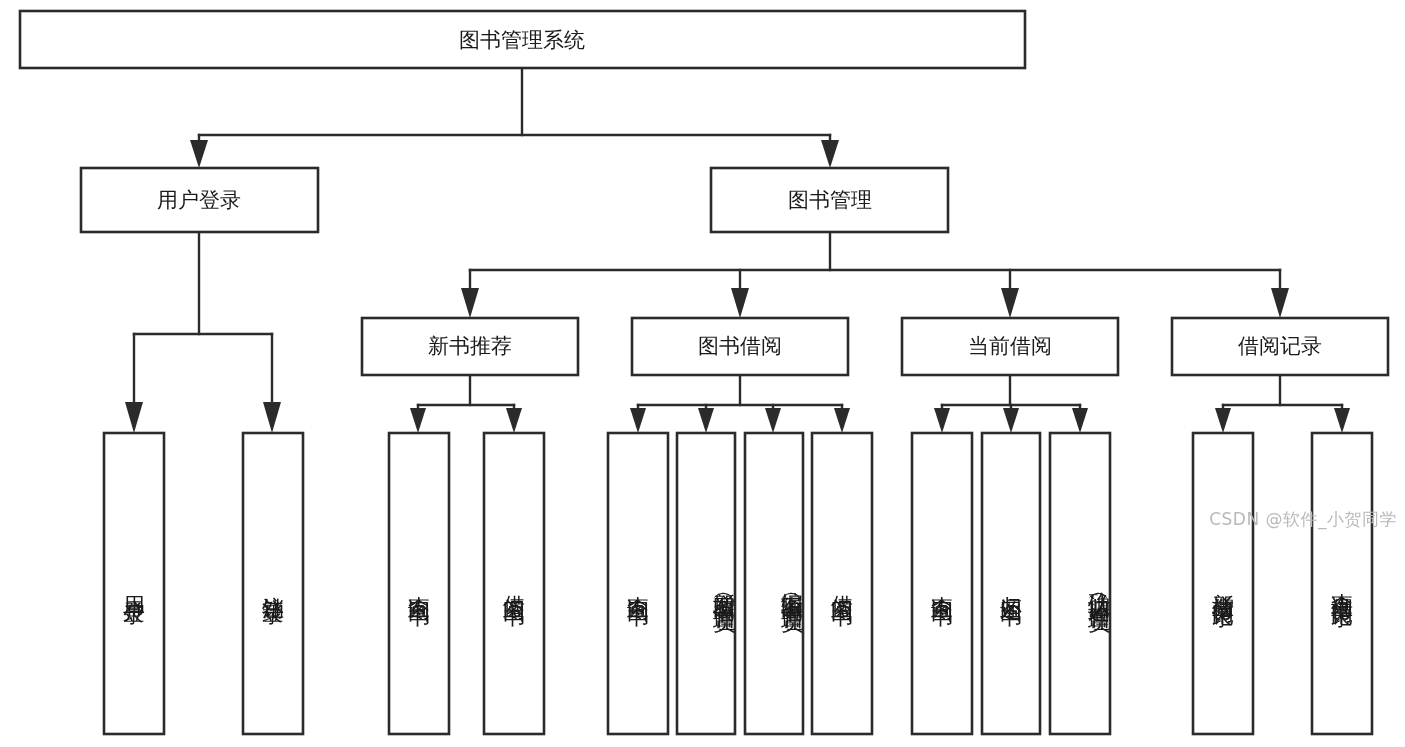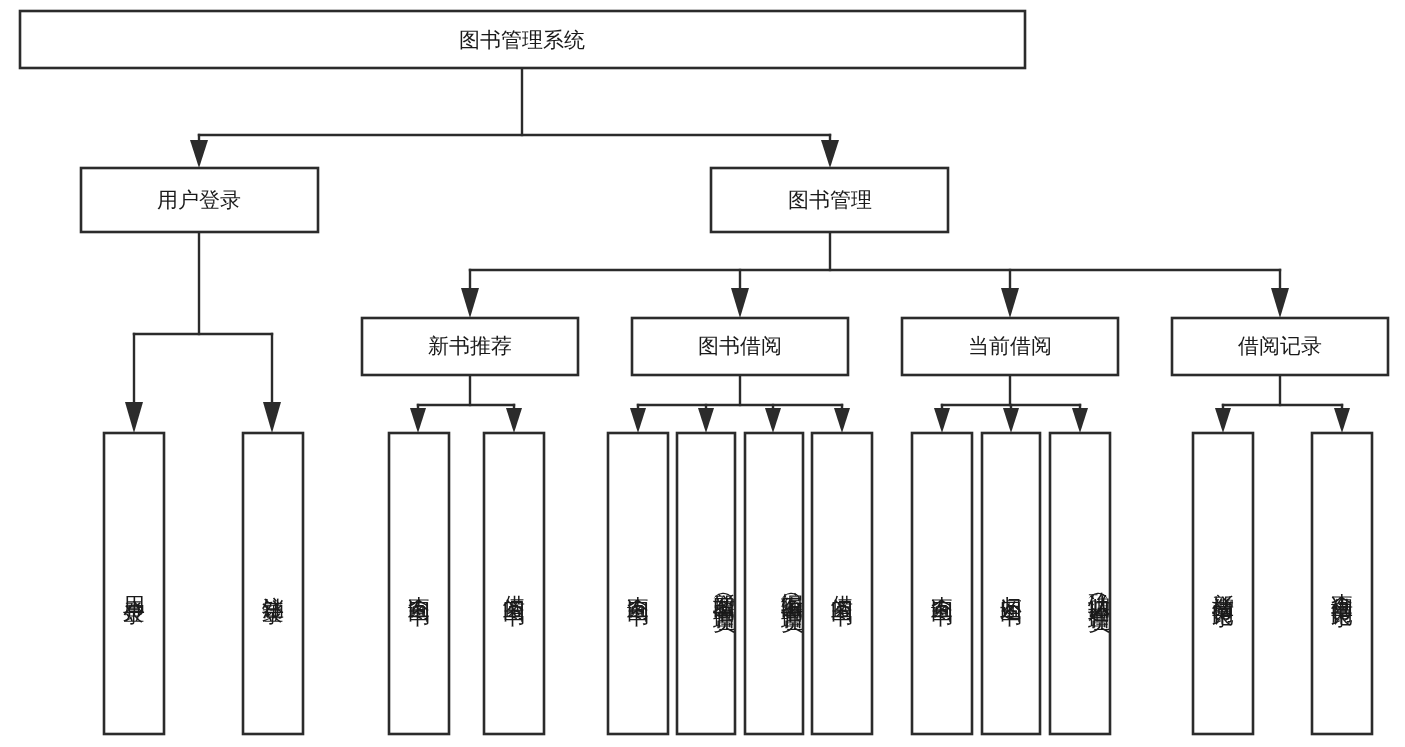--- a/index.html
+++ b/index.html
@@ -209,13 +209,14 @@
   <div class="node-label-v" style="left:745px; top:433px; width:58px; height:301px; align-items:flex-start; padding-top:8px; box-sizing:border-box;">编辑图书（管理员）</div>
   <div class="node-label-v" style="left:812px; top:433px; width:60px; height:301px;">借阅图书</div>
 
   <div class="node-label-v" style="left:912px; top:433px; width:60px; height:301px;">查询图书</div>
   <div class="node-label-v" style="left:982px; top:433px; width:58px; height:301px;">归还图书</div>
   <div class="node-label-v" style="left:1050px; top:433px; width:60px; height:301px; align-items:flex-start; padding-top:8px; box-sizing:border-box;">确认归还（管理员）</div>
 
   <div class="node-label-v" style="left:1193px; top:433px; width:60px; height:301px;">新增借阅记录</div>
   <div class="node-label-v" style="left:1312px; top:433px; width:60px; height:301px;">查询借阅记录</div>
 
+  <div class="watermark">CSDN @软件_小贺同学</div>
 </div>
 
 </body></html>

